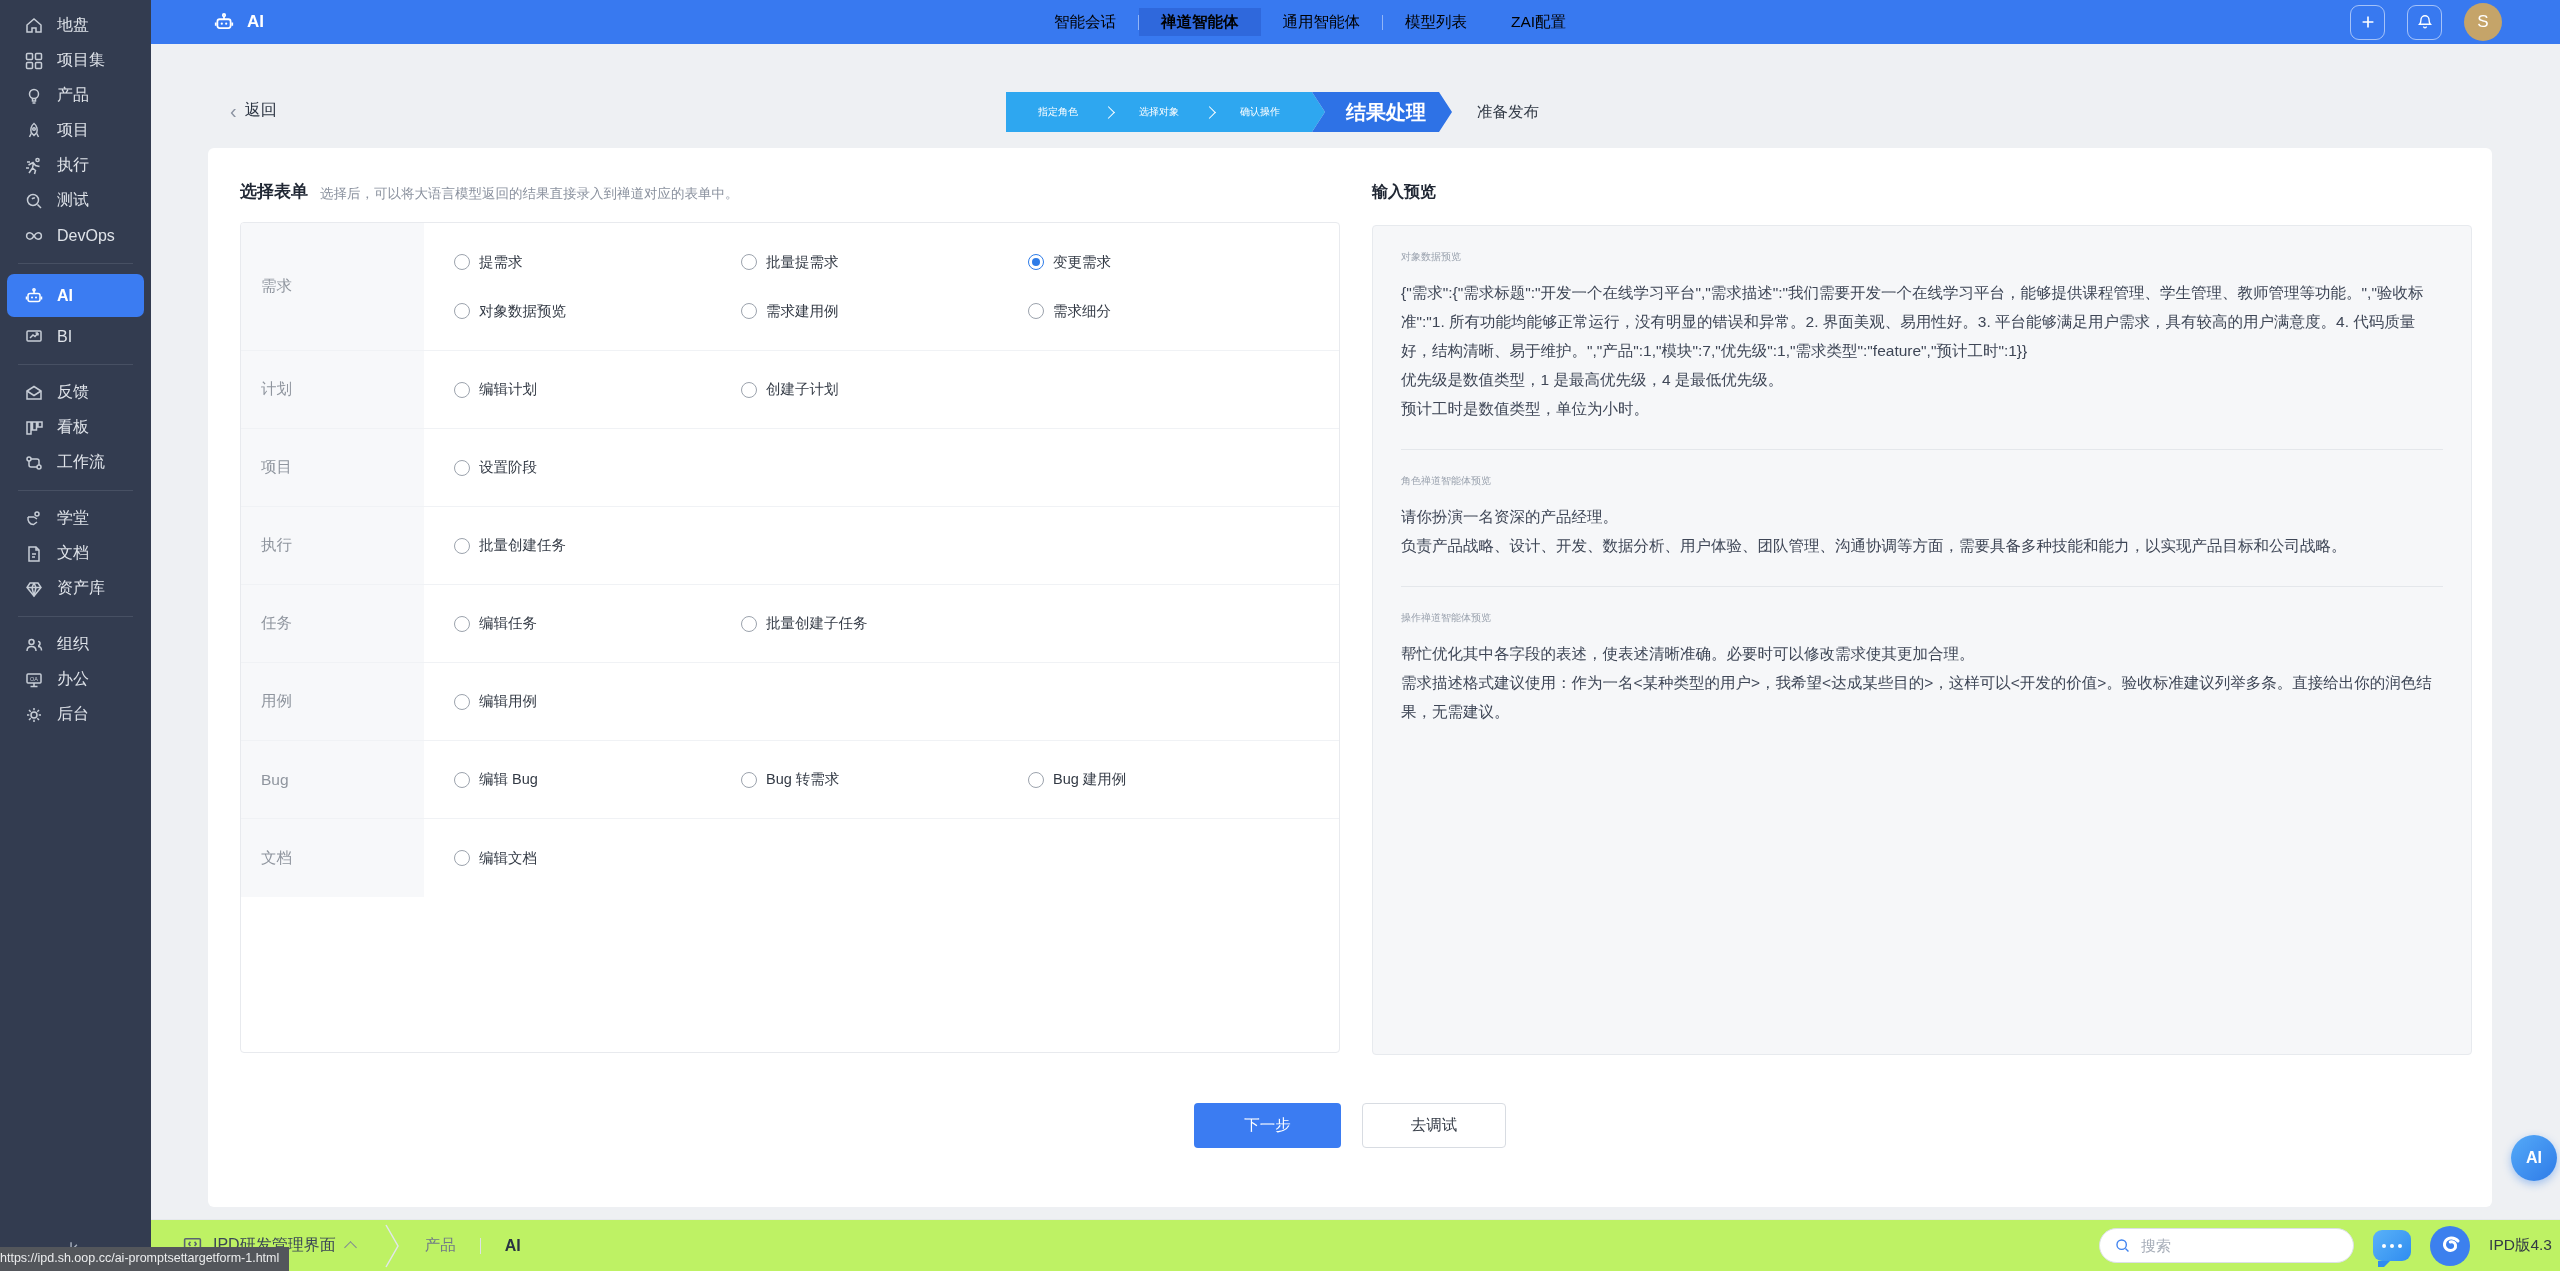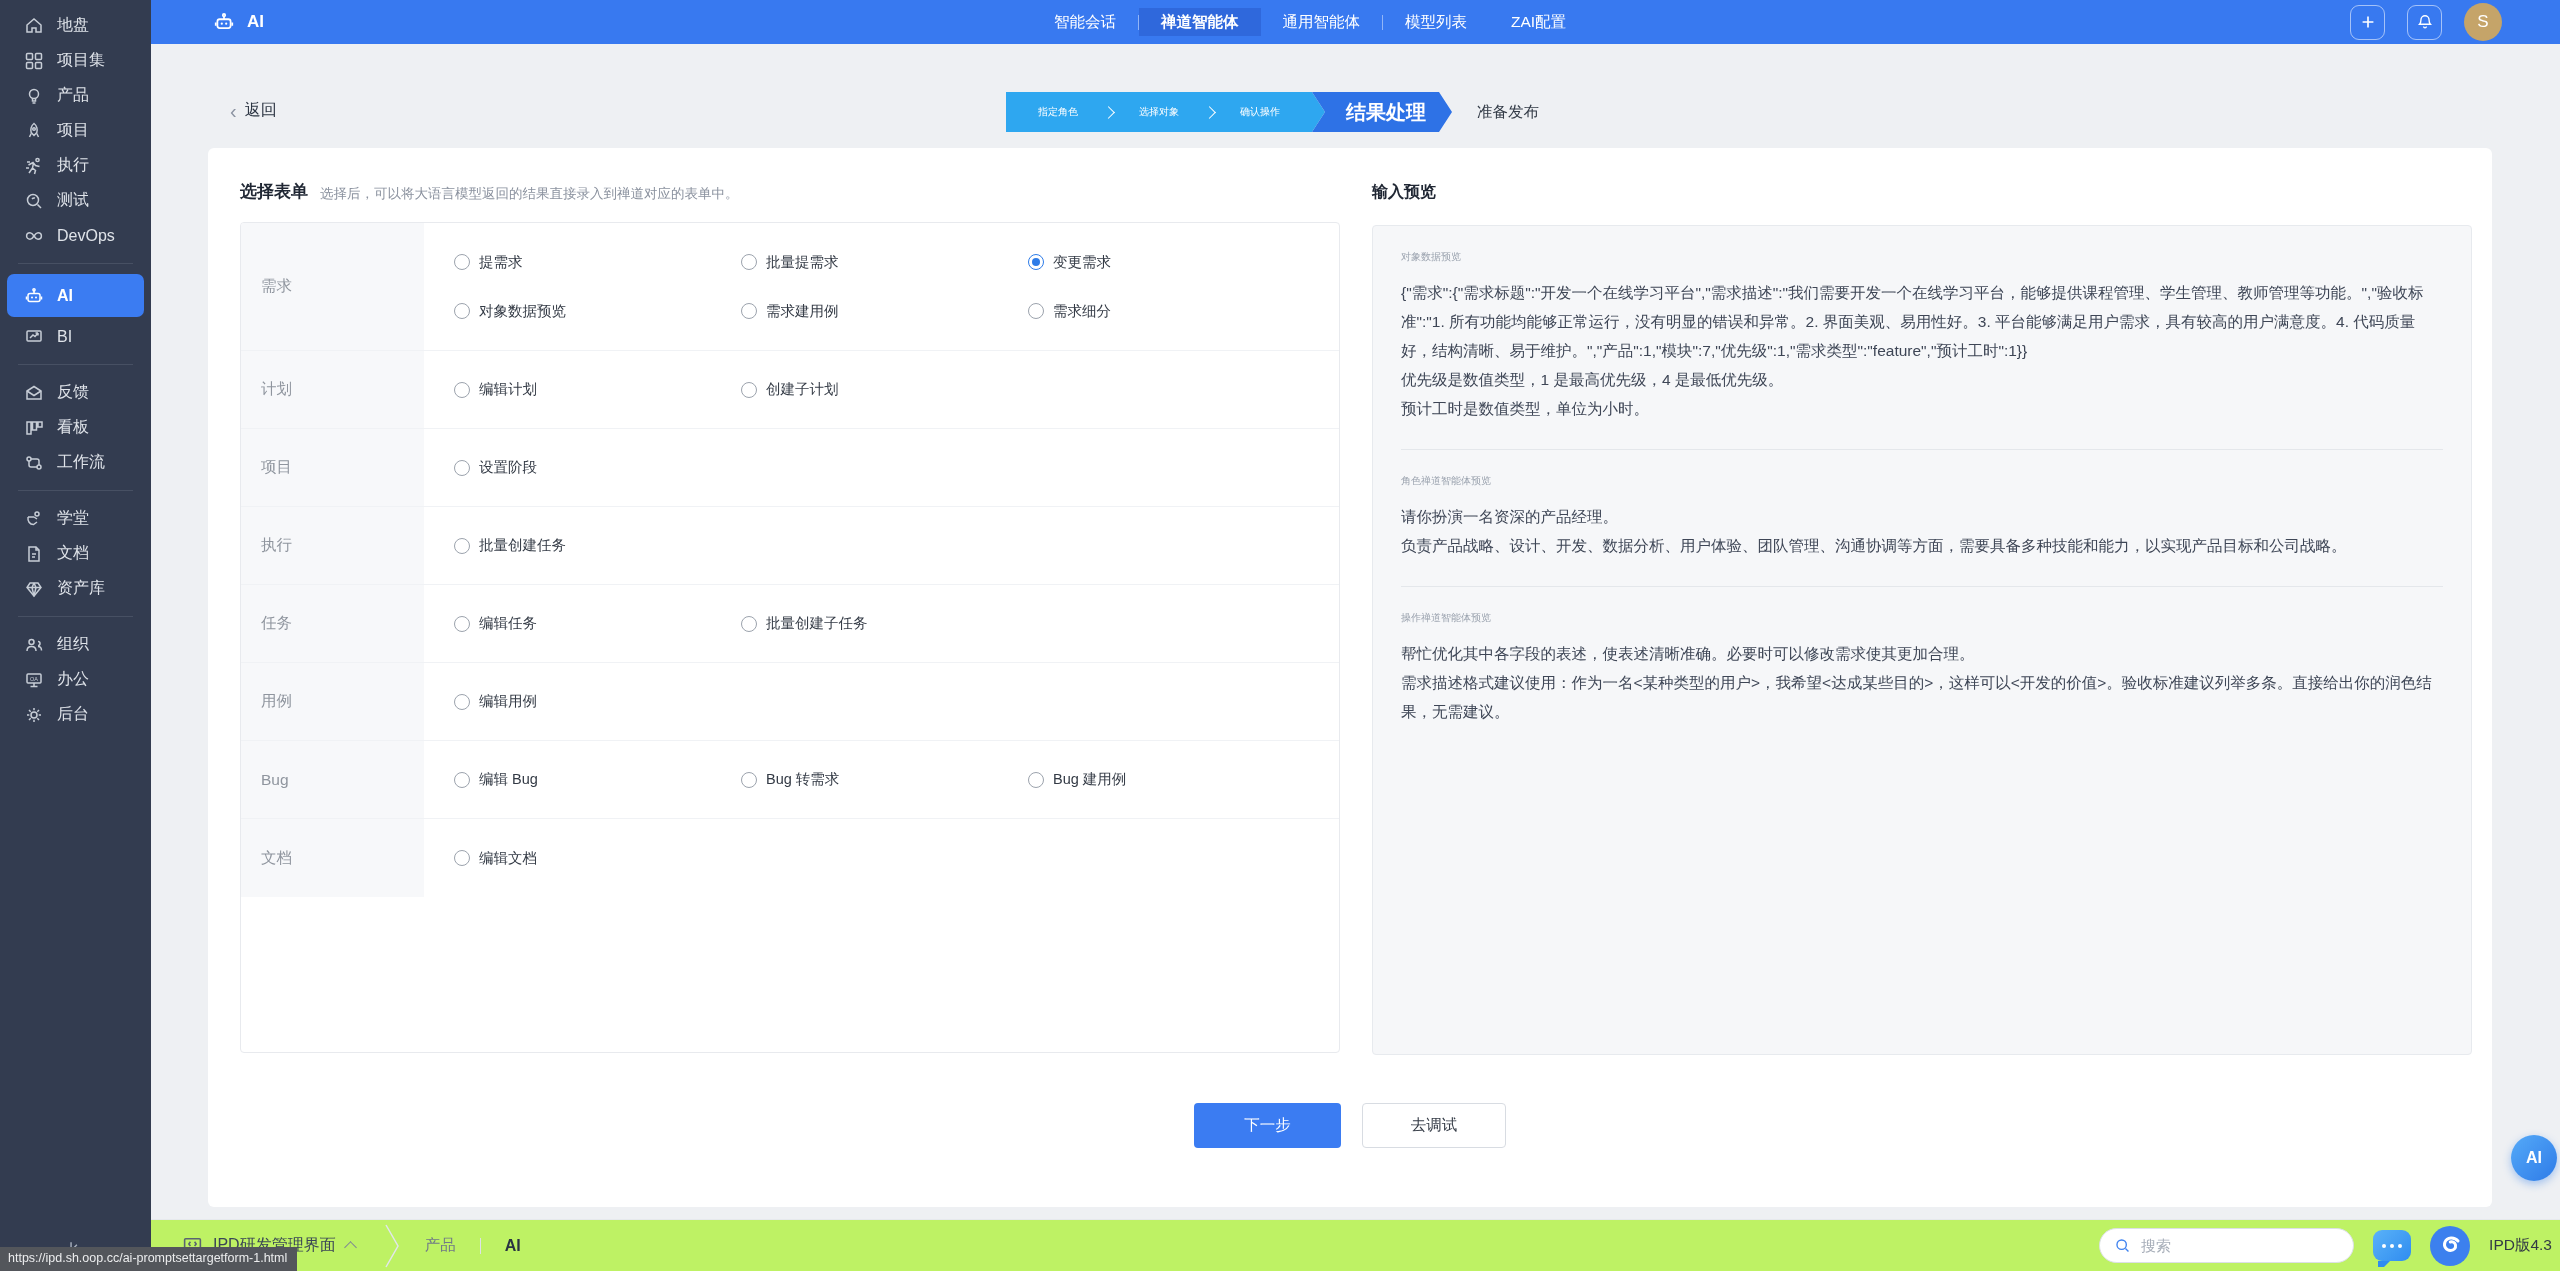--- a/index.html
+++ b/index.html
@@ -24,21 +24,21 @@
 
   
   .topbar { position:fixed; left:151px; top:0; right:0; height:44px;
     background:#3879F0; display:flex; align-items:center; z-index:20; }
   .brand { display:flex; align-items:center; gap:12px; margin-left:62px;
     color:#fff; font-size:17px; font-weight:bold; }
   .brand svg { width:22px; height:22px; }
   .top-nav { position:absolute; left:881px; top:0; height:44px;
     display:flex; align-items:center; }
   .nav-item { height:28px; display:flex; align-items:center; padding:0 22px;
-    color:#ffffff; font-size:15.5px; cursor:pointer; white-space:nowrap; }
+    color:#000000; font-size:15.5px; cursor:pointer; white-space:nowrap; }
   .nav-item.active { background:#2F68DC; font-weight:bold; }
   .nav-sep { width:1px; height:15px; background:rgba(255,255,255,.45); }
   .top-actions { position:absolute; right:58px; top:0; height:44px;
     display:flex; align-items:center; gap:22px; }
   .tb-btn { width:35px; height:35px; border:1.5px solid rgba(255,255,255,.55);
     border-radius:9px; background:none; color:#fff; display:flex;
     align-items:center; justify-content:center; cursor:pointer; }
   .avatar { width:38px; height:38px; border-radius:50%; background:#C5A469;
     color:#fff; font-size:17px; display:flex; align-items:center;
     justify-content:center; cursor:pointer; }
@@ -134,21 +134,21 @@
     align-items:center; justify-content:center; gap:4px; cursor:pointer; }
   .chat-bubble::after { content:""; position:absolute; left:5px; bottom:-6px;
     border:6px solid transparent; border-top-color:#2F8CF0; border-left-color:#2F8CF0;
     border-bottom-width:0; }
   .chat-bubble i { width:4px; height:4px; border-radius:50%; background:#fff; }
   .zt-logo { width:40px; height:40px; cursor:pointer; }
   .bb-version { font-size:15.5px; color:#333A45; }
 
   
   .url-tooltip { position:fixed; left:0; bottom:0; background:#53565B; color:#ECEDEE;
-    font-size:12.5px; padding:4px 10px 6px 8px; z-index:40; white-space:nowrap; }
+    font-size:12.5px; padding:4px 10px 6px 0; z-index:40; white-space:nowrap; }
   .ai-fab { position:fixed; right:3px; bottom:90px; width:46px; height:46px;
     border-radius:50%; border:none; cursor:pointer; color:#fff; font-weight:bold;
     font-size:16px; background:linear-gradient(135deg,#55AAF8,#2E7BE8);
     box-shadow:0 3px 8px rgba(46,123,232,.4); z-index:35; font-family:inherit; }
   svg { display:block; }
 </style>
 </head>
 <body>
 
 <aside class="sidebar">

